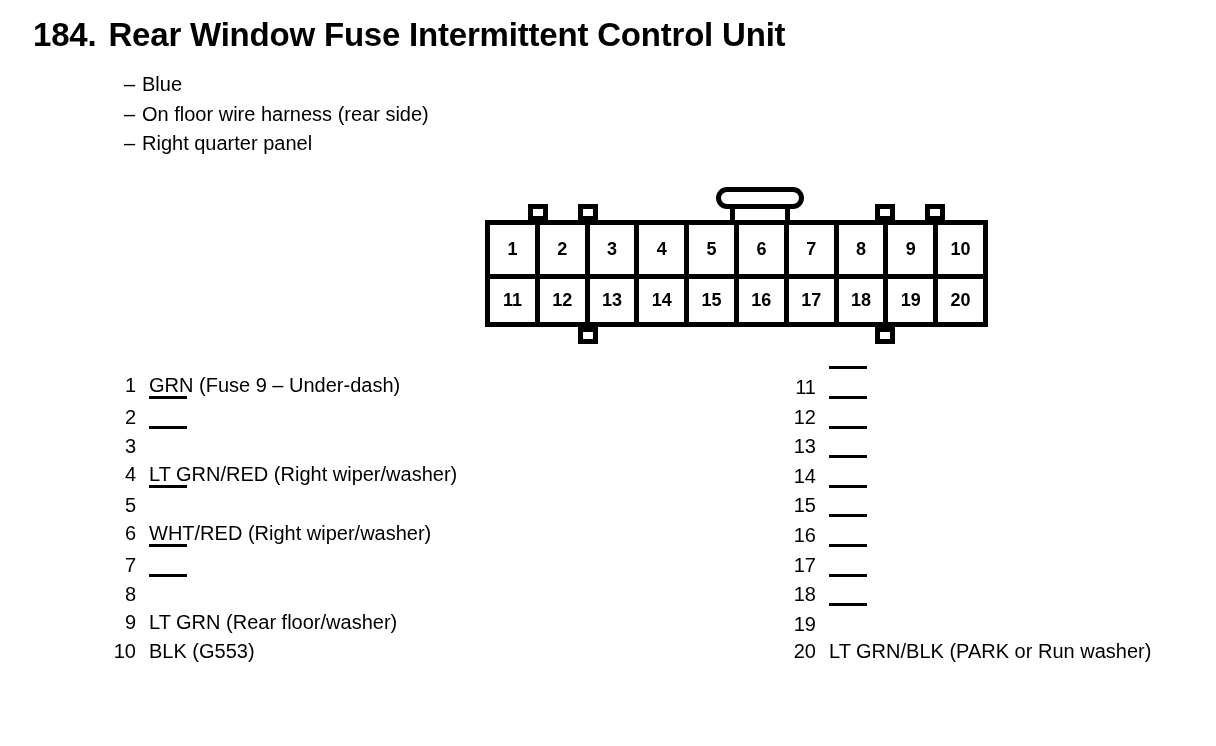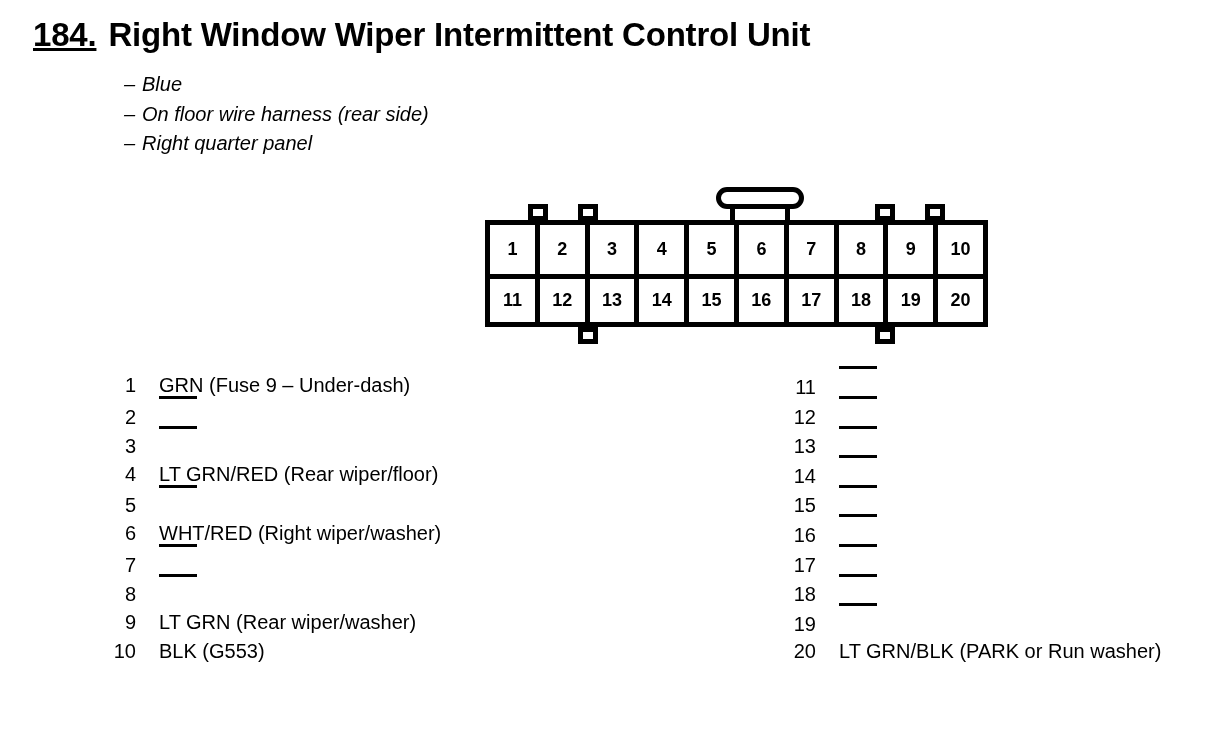--- a/index.html
+++ b/index.html
@@ -24,30 +24,28 @@
     top: 18px;
     font-size: 33px;
     font-weight: bold;
     letter-spacing: -0.2px;
     white-space: nowrap;
     line-height: 1;
   }
   #header-title .num {
     display: inline-block;
     margin-right: 12px;
-    text-decoration: underline;
   }
 
   #subheads {
     position: absolute;
     left: 124px;
     top: 70px;
     font-size: 20px;
     line-height: 29.5px;
-    font-style: italic;
   }
   #subheads .sub-line {
     white-space: nowrap;
   }
   #subheads .dash {
     display: inline-block;
     width: 18px;
   }
 
   
@@ -141,21 +139,21 @@
     align-items: baseline;
     height: 29.6px;
     white-space: nowrap;
   }
   .pin-no {
     width: 40px;
     text-align: right;
     flex: none;
   }
   .pin-desc {
-    margin-left: 23px;
+    margin-left: 13px;
   }
   .pin-desc.empty {
     position: relative;
     display: inline-block;
     width: 38px;
     height: 1em;
   }
   .pin-desc.empty::before {
     content: "";
     position: absolute;
@@ -163,21 +161,21 @@
     top: -0.38em;
     width: 38px;
     height: 3px;
     background: #000;
   }
 </style>
 </head>
 <body>
 
 <div id="header-title">
-  <span class="num">184.</span><span>Right Window Wiper Intermittent Control Unit</span>
+  <span class="num">184.</span><span>Rear Window Fuse Intermittent Control Unit</span>
 </div>
 
 <div id="subheads">
     <div class="sub-line"><span class="dash">–</span><span>Blue</span></div>
     <div class="sub-line"><span class="dash">–</span><span>On floor wire harness (rear side)</span></div>
     <div class="sub-line"><span class="dash">–</span><span>Right quarter panel</span></div>
   </div>
 
 <div id="connector">
 
@@ -229,41 +227,41 @@
     <div class="pin-entry">
       <span class="pin-no">2</span>
       <span class="pin-desc empty"></span>
     </div>
     <div class="pin-entry">
       <span class="pin-no">3</span>
       <span class="pin-desc empty"></span>
     </div>
     <div class="pin-entry">
       <span class="pin-no">4</span>
-      <span class="pin-desc">LT GRN/RED (Rear wiper/floor)</span>
+      <span class="pin-desc">LT GRN/RED (Right wiper/washer)</span>
     </div>
     <div class="pin-entry">
       <span class="pin-no">5</span>
       <span class="pin-desc empty"></span>
     </div>
     <div class="pin-entry">
       <span class="pin-no">6</span>
       <span class="pin-desc">WHT/RED (Right wiper/washer)</span>
     </div>
     <div class="pin-entry">
       <span class="pin-no">7</span>
       <span class="pin-desc empty"></span>
     </div>
     <div class="pin-entry">
       <span class="pin-no">8</span>
       <span class="pin-desc empty"></span>
     </div>
     <div class="pin-entry">
       <span class="pin-no">9</span>
-      <span class="pin-desc">LT GRN (Rear wiper/washer)</span>
+      <span class="pin-desc">LT GRN (Rear floor/washer)</span>
     </div>
     <div class="pin-entry">
       <span class="pin-no">10</span>
       <span class="pin-desc">BLK (G553)</span>
     </div>
   </div>
 <div class="pin-list" id="pin-list-right">
     <div class="pin-entry">
       <span class="pin-no">11</span>
       <span class="pin-desc empty"></span>

